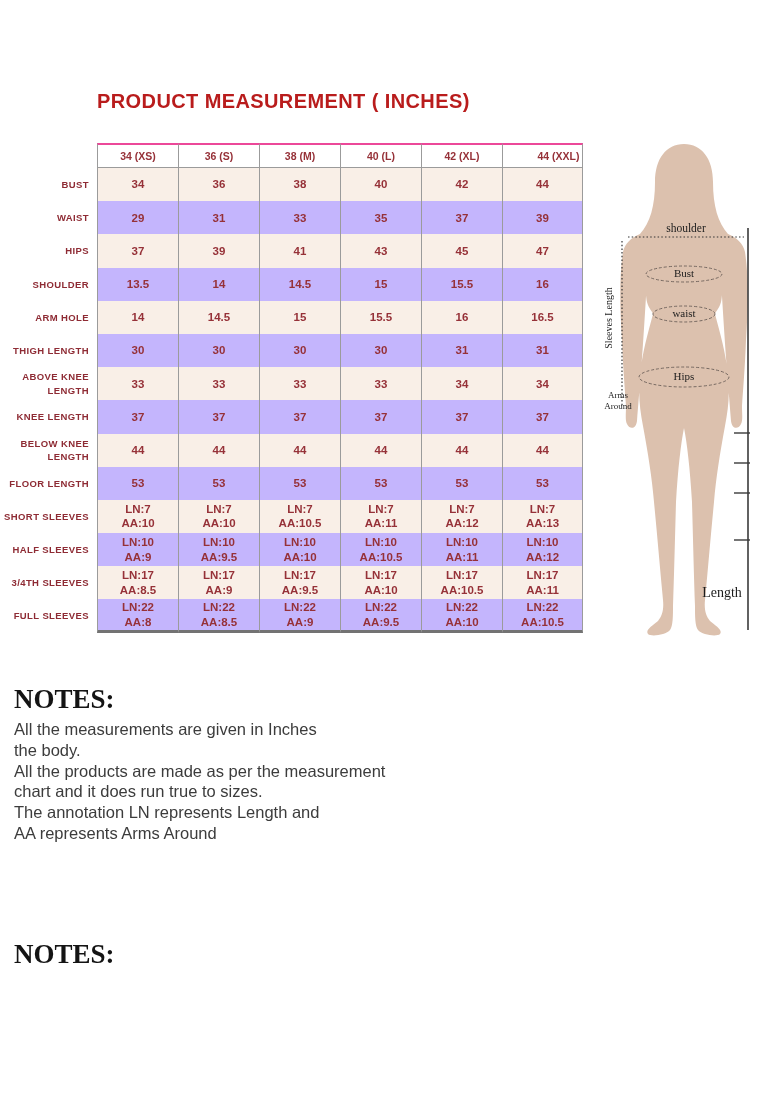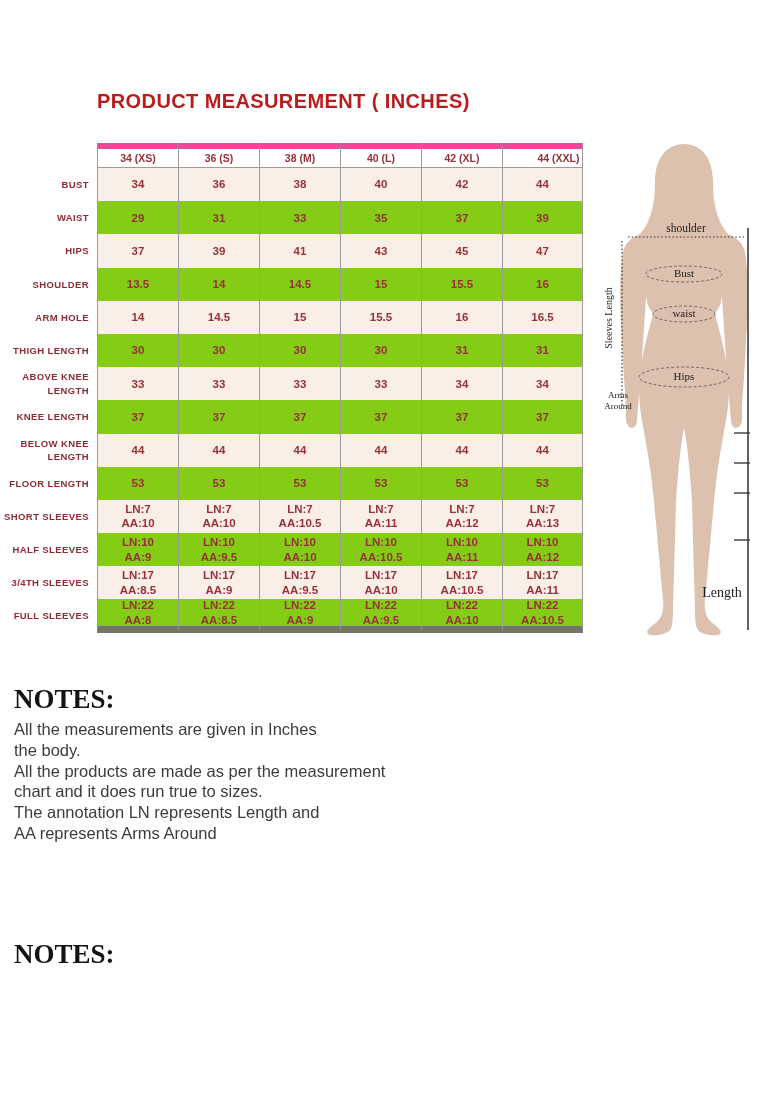--- a/index.html
+++ b/index.html
@@ -17,40 +17,40 @@
   #size-table {
     position:absolute; left:0; top:143px;
     display:grid;
     grid-template-columns:97px repeat(6, 81px);
     grid-template-rows:25px repeat(14, 33.2px);
   }
   #size-table .corner { background:#fff; }
   #size-table .hcell {
     background:#fff; color:#963138; font-weight:700; font-size:10.5px;
     display:flex; align-items:center; justify-content:center;
-    border-top:6px solid #ec4899; border-bottom:1px solid #9b9b9b;
+    border-top:2px solid #ec4899; border-bottom:1px solid #9b9b9b;
     border-left:1px solid #9b9b9b;
   }
   #size-table .hcell.last { border-right:1px solid #9b9b9b;padding-left:32px; }
   #size-table .rlabel {
     background:#fff; color:#8e2b34; font-weight:700; font-size:9.5px;
     letter-spacing:0.4px; line-height:1.4; text-align:right;
     display:flex; align-items:center; justify-content:flex-end;
     padding-right:8px;
   }
   #size-table .cell {
     color:#963138; font-weight:700; font-size:11.5px; line-height:1.25;
     display:flex; align-items:center; justify-content:center;
     text-align:center; white-space:pre-line;
     border-left:1px solid #9b9b9b;
   }
   #size-table .cell.last   { border-right:1px solid #9b9b9b; }
-  #size-table .cell.bottom { border-bottom:7px solid #737373; }
+  #size-table .cell.bottom { border-bottom:3px solid #737373; }
   .row-cream { background:#f9efe7; }
-  .row-tan   { background:#84cc16; }
+  .row-tan   { background:#c4b5fd; }
   
   .figure-wrap { position:absolute; left:598px; top:138px; width:164px; height:505px; }
   .figure-wrap svg { display:block; }
   .fig-label { font-family:"Liberation Serif", serif; fill:#1c1c1c; }
   
   .notes-heading {
     position:absolute; left:14px;
     font-family:"Liberation Serif", serif; font-weight:700;
     font-size:27px; color:#141414;
   }

